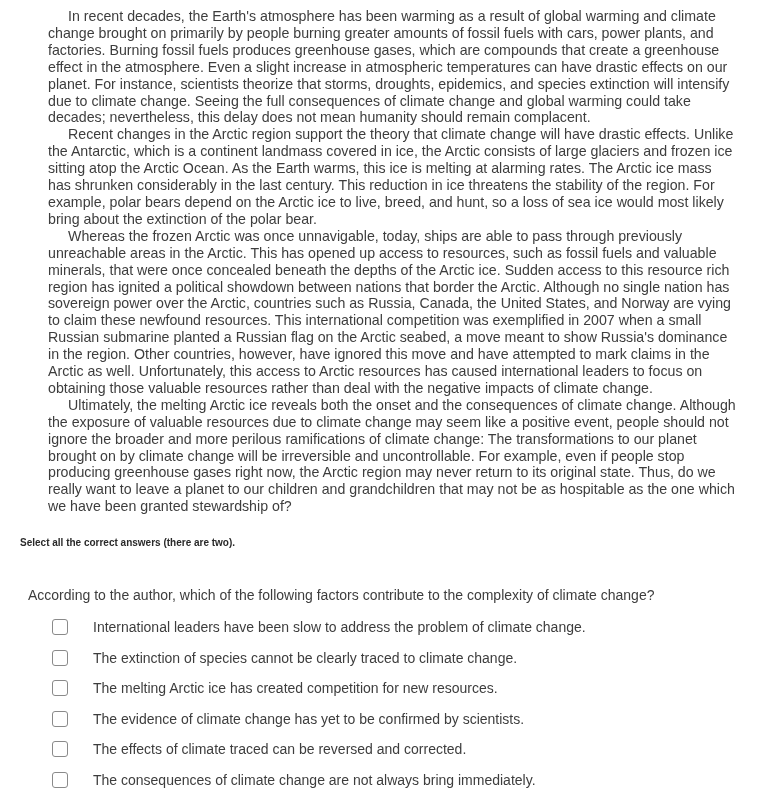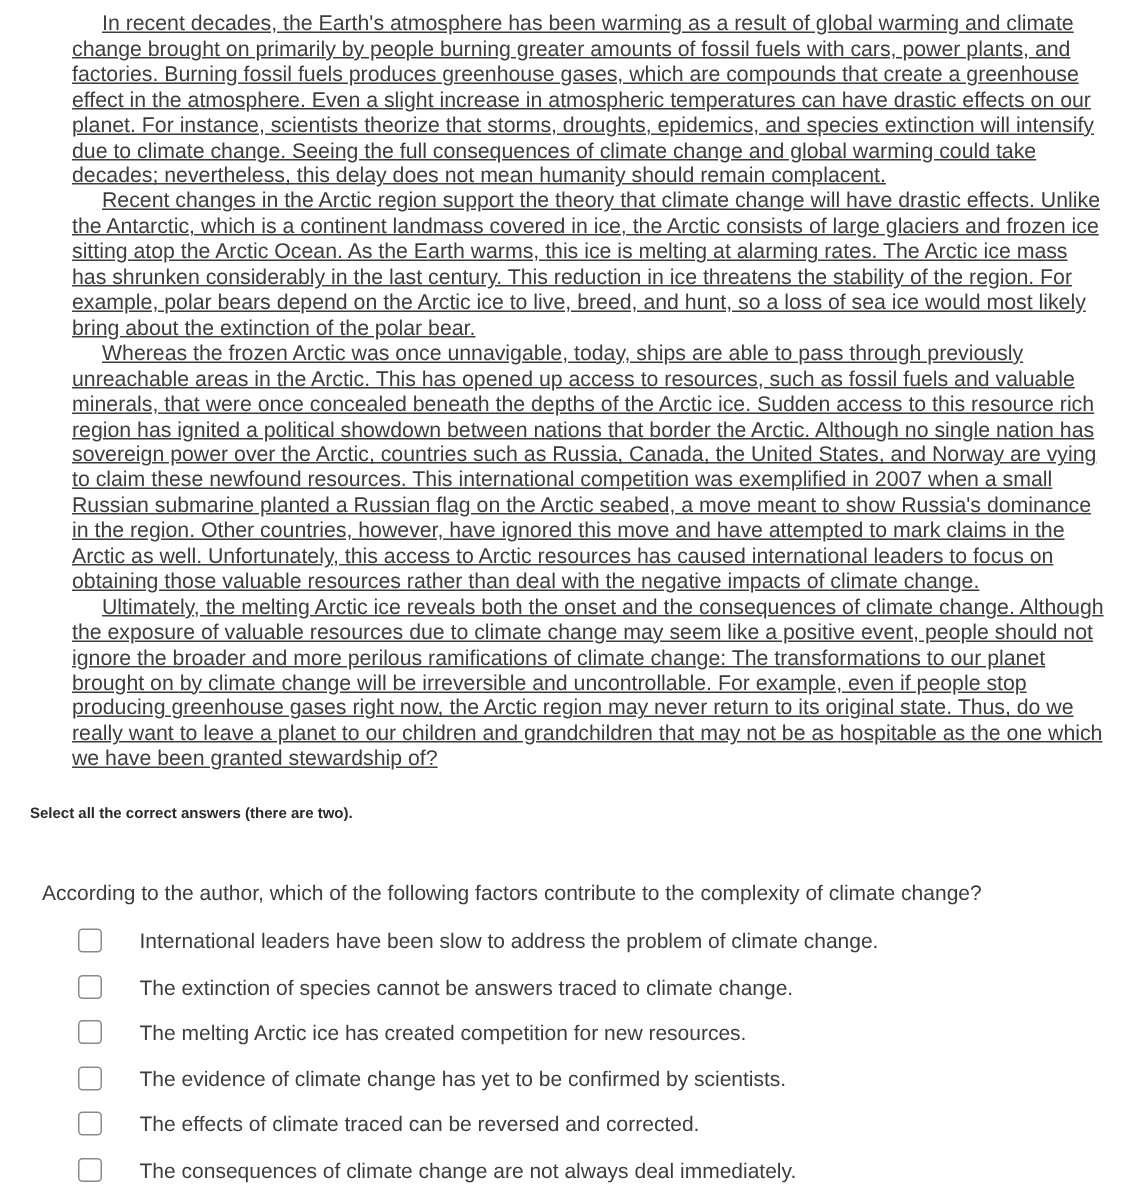--- a/index.html
+++ b/index.html
@@ -20,21 +20,20 @@
       left: 48px;
       top: 8px;
       width: 690px;
       font-size: 14.2px;
       line-height: 16.9px;
       color: #3d3d3d;
     }
     .passage p {
       margin: 0;
       text-indent: 20px;
-      text-decoration: underline;
     }
     .instruction {
       position: absolute;
       left: 20px;
       top: 537px;
       font-size: 10px;
       font-weight: bold;
       color: #2a2a2a;
     }
     .question {
@@ -87,31 +86,31 @@
 <div class="instruction">Select all the correct answers (there are two).</div>
 <div class="question">According to the author, which of the following factors contribute to the complexity of climate change?</div>
 
 <ul class="options">
   <li class="option">
     <span class="checkbox"></span>
     <span class="option-label">International leaders have been slow to address the problem of climate change.</span>
   </li>
   <li class="option">
     <span class="checkbox"></span>
-    <span class="option-label">The extinction of species cannot be answers traced to climate change.</span>
+    <span class="option-label">The extinction of species cannot be clearly traced to climate change.</span>
   </li>
   <li class="option">
     <span class="checkbox"></span>
     <span class="option-label">The melting Arctic ice has created competition for new resources.</span>
   </li>
   <li class="option">
     <span class="checkbox"></span>
     <span class="option-label">The evidence of climate change has yet to be confirmed by scientists.</span>
   </li>
   <li class="option">
     <span class="checkbox"></span>
     <span class="option-label">The effects of climate traced can be reversed and corrected.</span>
   </li>
   <li class="option">
     <span class="checkbox"></span>
-    <span class="option-label">The consequences of climate change are not always deal immediately.</span>
+    <span class="option-label">The consequences of climate change are not always bring immediately.</span>
   </li>
 </ul>
 
 </body></html>

